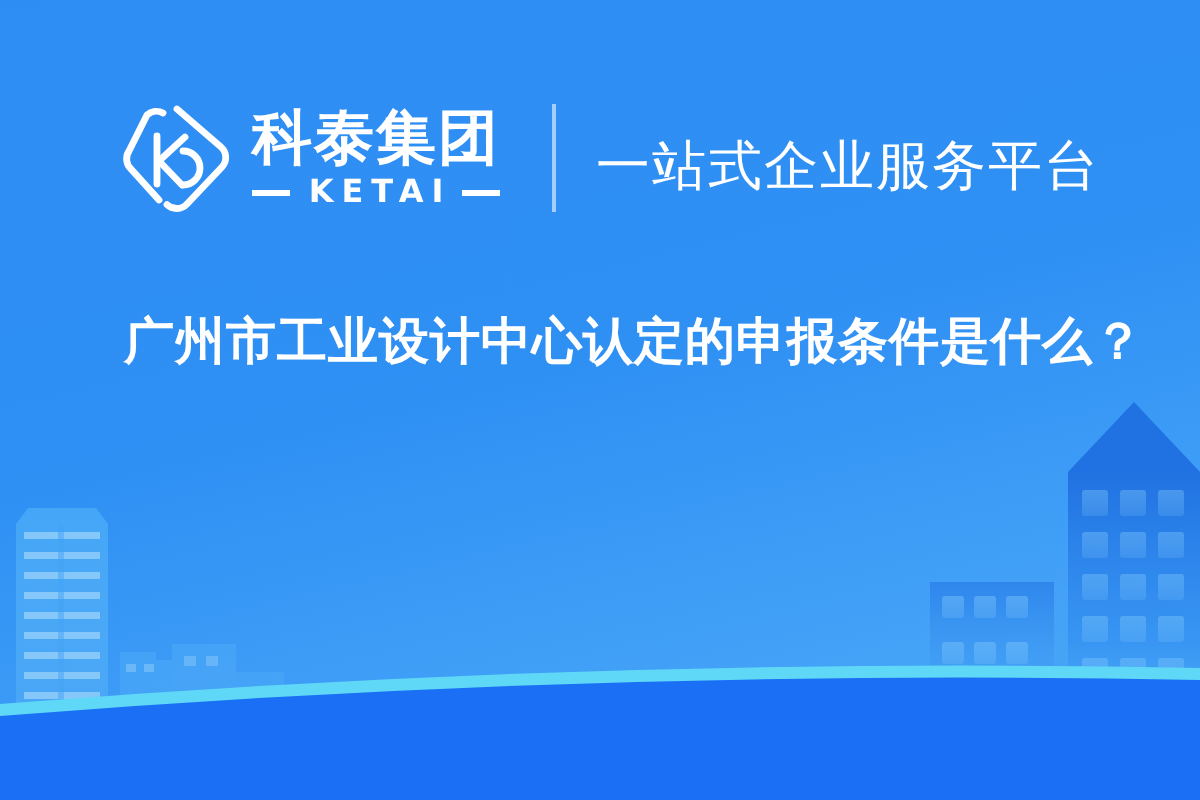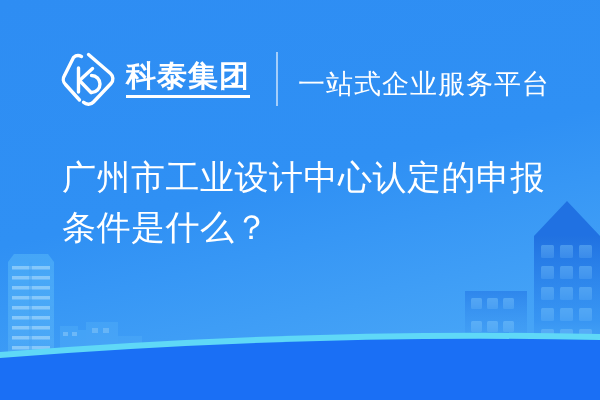--- a/index.html
+++ b/index.html
@@ -95,22 +95,22 @@
     white-space:nowrap;
   }
 
   
   .headline {
     position:absolute;
     left:62px; top:152px;
     width:512px;
     z-index:3;
     color:#ffffff;
-    font-size:34px;
-    font-weight:400;
+    font-size:25px;
+    font-weight:700;
     line-height:1.48;
     letter-spacing:.5px;
   }
 </style>
 </head>
 <body>
 
 <div class="banner">
 
   <svg class="skyline" viewBox="0 0 600 400" width="600" height="400">
@@ -231,20 +231,21 @@
           <path d="M34.5 19.5 L21.5 31.5 L33 43.5"></path>
 
           <path d="M33.5 26.5 A8.5 8.5 0 0 1 33.5 43.5"></path>
         </g>
       </svg>
 
       <div class="logo-words">
         <div class="logo-cn">科泰集团</div>
         <div class="logo-en-row">
           <span class="dash"></span>
+          <span class="logo-en">KETAI</span>
           <span class="dash"></span>
         </div>
       </div>
     </div>
 
     <div class="divider"></div>
 
     <div class="tagline">
       <div class="tagline-main">一站式企业服务平台</div>
     </div>

